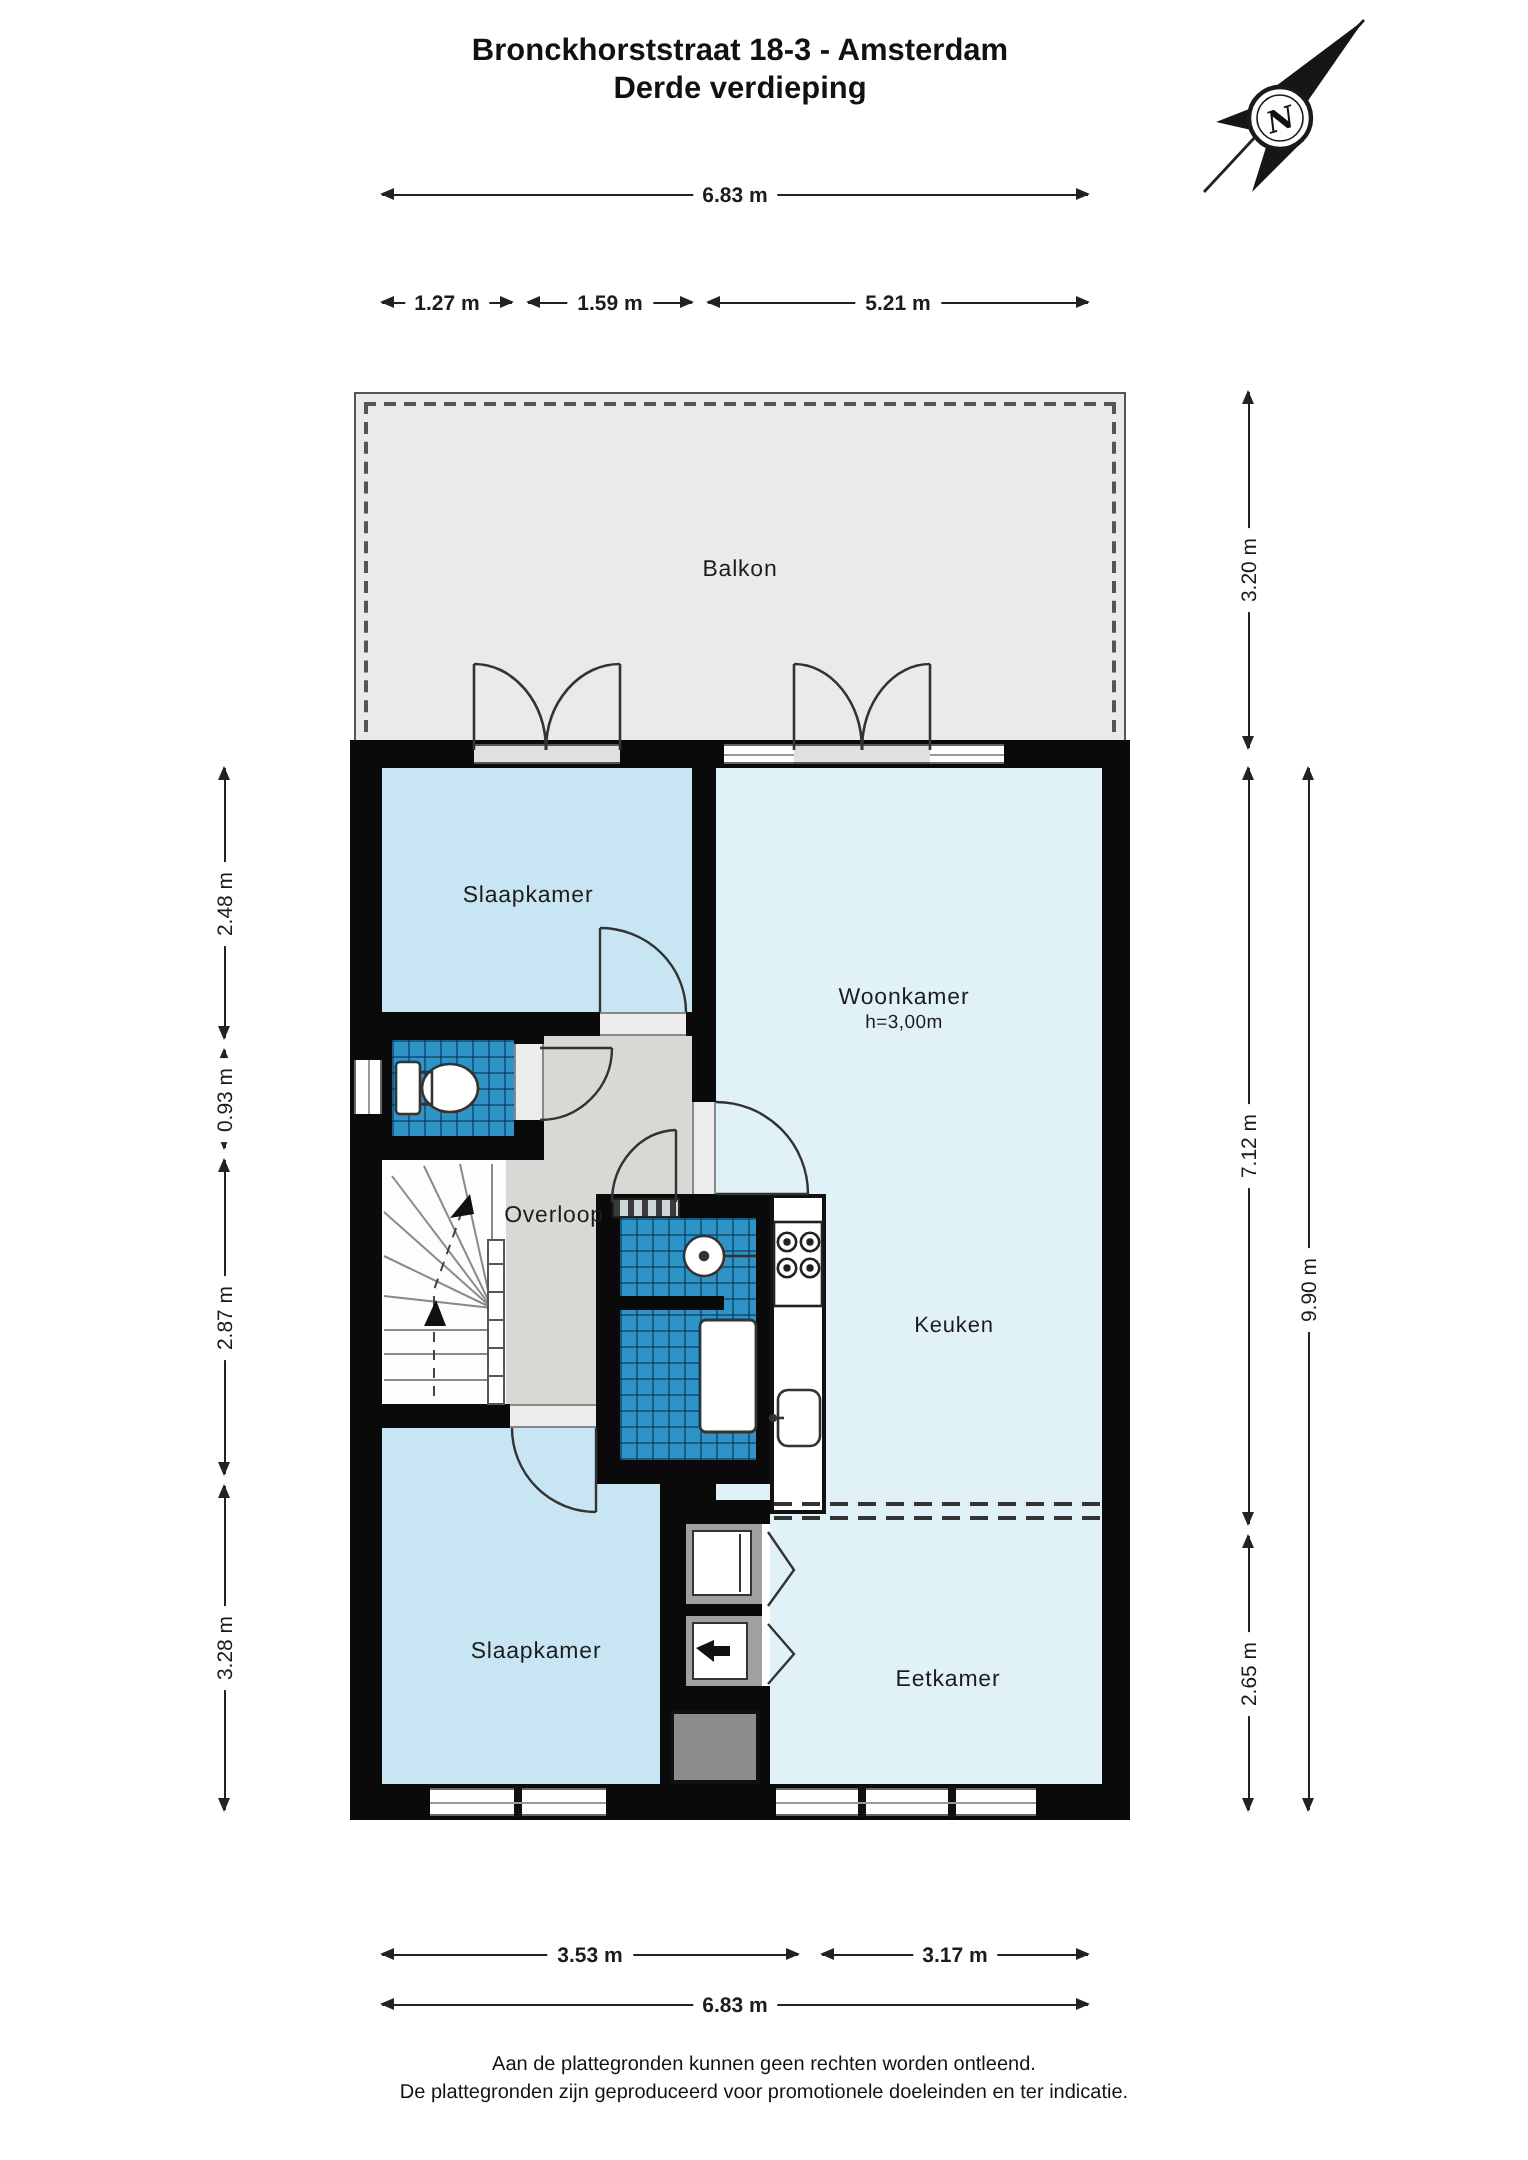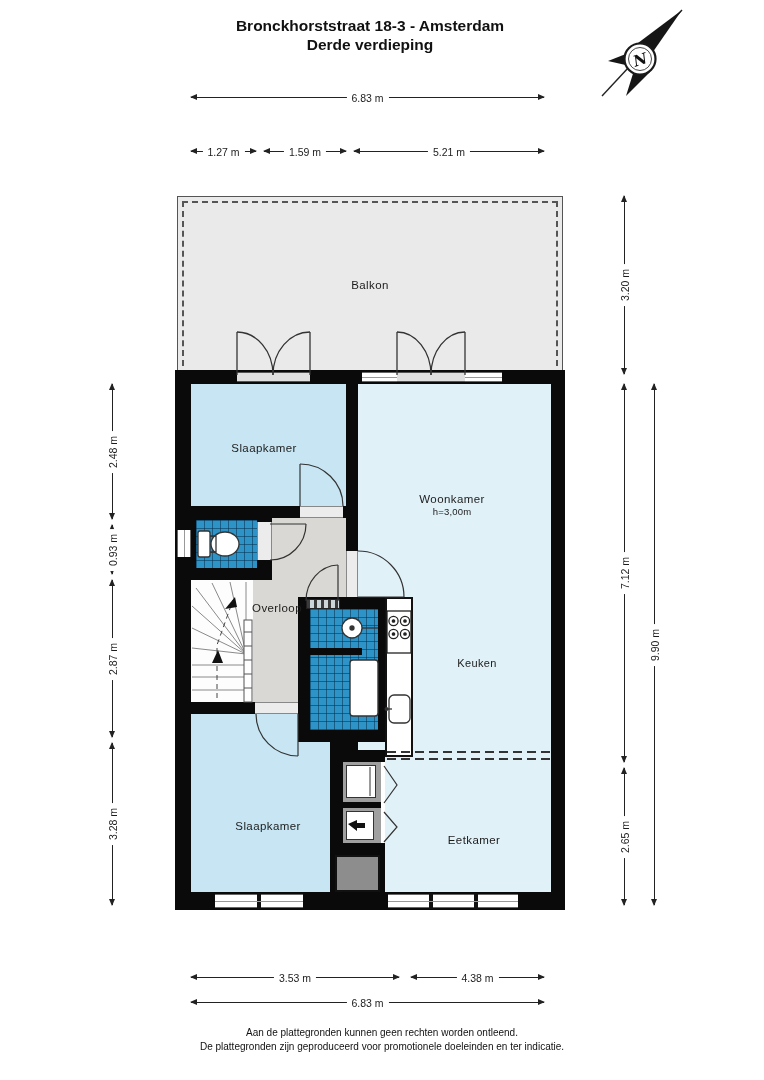--- a/index.html
+++ b/index.html
@@ -4,21 +4,21 @@
 <style>
   html,body{margin:0;padding:0;background:#fff;}
   #canvas{position:relative;width:764px;height:1080px;background:#ffffff;overflow:hidden;
           font-family:"Liberation Sans",sans-serif;color:#1c1c1c;}
   
   .title{position:absolute;left:120px;top:16px;width:500px;text-align:center;font-weight:bold;
          font-size:15.5px;line-height:19px;color:#111;}
   
   .dim{position:absolute;}
   .dim .l{position:absolute;background:#222;}
-  .dim.h{height:12px;}
+  .dim.h{height:12px;font-weight:bold;}
   .dim.h .l{left:1px;right:1px;top:5px;height:1px;}
   .dim.h .a{position:absolute;top:2px;width:0;height:0;border-top:3.5px solid transparent;border-bottom:3.5px solid transparent;}
   .dim.h .a1{left:0;border-right:7px solid #222;}
   .dim.h .a2{right:0;border-left:7px solid #222;}
   .dim.h .lbl{position:absolute;left:50%;top:5.5px;transform:translate(-50%,-50%);background:#fff;
               padding:0 5px;font-size:10.5px;white-space:nowrap;}
   .dim.v{width:12px;}
   .dim.v .l{top:1px;bottom:1px;left:5px;width:1px;}
   .dim.v .a{position:absolute;left:2px;width:0;height:0;border-left:3.5px solid transparent;border-right:3.5px solid transparent;}
   .dim.v .a1{top:0;border-bottom:7px solid #222;}
@@ -147,21 +147,21 @@
   <div class="dim h" style="left:190px;top:972px;width:210px">
       <i class="l"></i>
       <i class="a a1"></i>
       <i class="a a2"></i>
       <span class="lbl">3.53 m</span>
     </div>
   <div class="dim h" style="left:410px;top:972px;width:135px">
       <i class="l"></i>
       <i class="a a1"></i>
       <i class="a a2"></i>
-      <span class="lbl">4.38 m</span>
+      <span class="lbl">3.17 m</span>
     </div>
   <div class="dim h" style="left:190px;top:997px;width:355px">
       <i class="l"></i>
       <i class="a a1"></i>
       <i class="a a2"></i>
       <span class="lbl">6.83 m</span>
     </div>
 
   <div class="balcony">
     <div class="balrail"></div>

